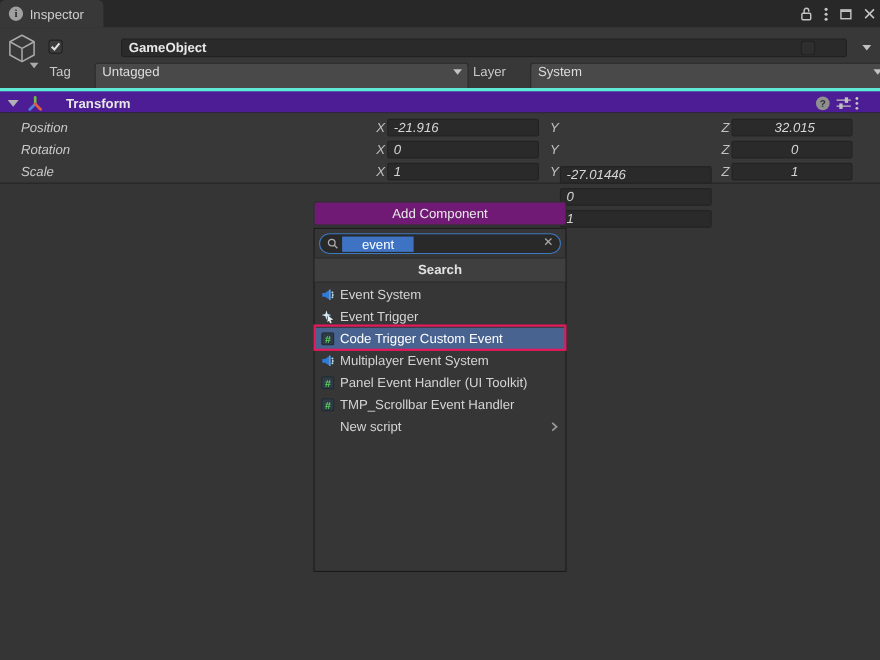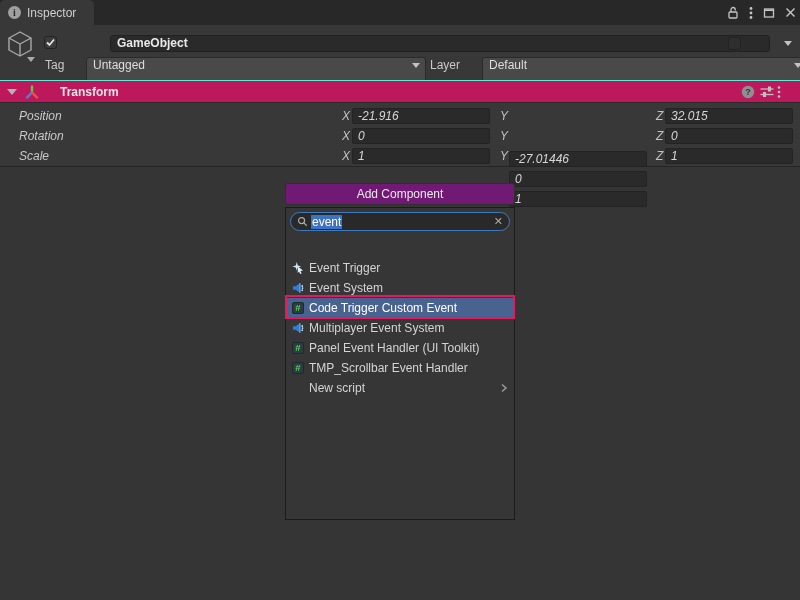--- a/index.html
+++ b/index.html
@@ -51,57 +51,57 @@
     position:absolute; top:32px; height:32px; background:#494949;
     border:1px solid #2A2A2A; border-radius:3px; color:#DDDDDD;
     line-height:15px; padding-left:6px;margin-left:16px;
   }
   .dd-tag   { left:70px;  width:340px; }
   .dd-layer { left:466px; width:326px; }
   .dropdown .dd-caret { position:absolute; right:5px; top:5px; }
   
   .tr-header {
     position:absolute; left:0; top:80px; width:800px; height:23px;
-    background:#be185d; border-top:1px solid #5eead4; border-bottom:1px solid #2A2A2A;
+    background:#4c1d95; border-top:3px solid #5eead4; border-bottom:1px solid #2A2A2A;
   }
   .foldout { position:absolute; left:7px; top:8px; width:0; height:0;
     border-left:5px solid transparent; border-right:5px solid transparent; border-top:6px solid #B2B2B2; }
   .tr-icon { position:absolute; left:24px; top:3px; }
   .tr-title { position:absolute; left:60px; top:0; line-height:22px; font-weight:bold; color:#E6E6E6; }
   .hdr-btn { position:absolute; top:4px; }
   .help-btn { left:741px; }
   .preset-btn { left:760px; top:5px; }
   .kebab-btn { left:777px; color:#C4C4C4; font-size:13px; line-height:14px; letter-spacing:0; top:4px; }
   .tr-body { position:absolute; left:0; top:103px; width:800px; height:64px; background:#383838; border-bottom:1px solid #242424; }
   .t-row { position:absolute; left:0; width:800px; height:20px;font-style:italic; }
   .t-label { position:absolute; left:19px; line-height:20px; color:#C9C9C9; }
   .ax { position:absolute; line-height:20px; color:#C2C2C2; }
   .ax-x { left:342px; } .ax-y { left:500px; } .ax-z { left:656px; }
   .axis-field {
     position:absolute; top:2px; height:16px; background:#2A2A2A;
     border:1px solid #232323; border-radius:2px; color:#D6D6D6;
     line-height:14px; padding-left:5px;
   }
-  .f-x { left:352px; width:138px; } .f-y { left:509px; width:138px;margin-top:43px; } .f-z { left:665px; width:128px; }
+  .f-x { left:352px; width:138px; } .f-y { left:509px; width:138px;margin-top:43px; } .f-z { left:665px; width:110px;text-align:center; }
   
   .add-btn {
     position:absolute; left:285px; top:183px; width:230px; height:22px;
     background:#701a75; border:1px solid #2F2F2F; border-radius:3px;
     color:#E9E9E9; text-align:center; line-height:20px;
   }
   .popup {
     position:absolute; left:285px; top:207px; width:230px; height:313px;
     background:#363636; border:1px solid #1B1B1B;
   }
   .search-input {
     position:absolute; left:4px; top:4px; width:220px; height:19px;
     background:#292929; border:1px solid #3E7ABF; border-radius:10px;
     display:flex; align-items:center; padding:0 6px; gap:3px;
   }
-  .search-text { background:#3D73C2; color:#FFFFFF; line-height:14px; padding:0 1px; }
+  .search-text { background:#3D73C2; color:#FFFFFF; line-height:14px; padding:0 18px; }
   .search-clear { margin-left:auto; color:#A9A9A9; font-size:11px; line-height:11px; }
   .popup-header {
     position:absolute; left:0; top:26px; width:228px; height:23px;
     background:#3F3F3F; border-top:1px solid #2A2A2A; border-bottom:1px solid #2A2A2A;
     text-align:center; line-height:21px; font-weight:bold; color:#E2E2E2;
   }
   .item-list { position:absolute; left:0; top:50px; width:228px; }
   .item { height:20px; display:flex; align-items:center; gap:5px; padding-left:6px; color:#D4D4D4; }
   .item.selected { background:#496390; color:#FFFFFF; }
   .icon-spacer { width:12px; height:12px; flex:none; }
@@ -173,21 +173,21 @@
   <span class="dd-caret static-caret"></span>
 
   <span class="row-label tag-label">Tag</span>
   <div class="dropdown dd-tag">
     <span>Untagged</span>
     <span class="dd-caret"></span>
   </div>
 
   <span class="row-label layer-label">Layer</span>
   <div class="dropdown dd-layer">
-    <span>Default</span>
+    <span>System</span>
     <span class="dd-caret"></span>
   </div>
 </div>
 
 <div class="tr-header">
   <span class="foldout"></span>
   <span class="tr-icon">
     <svg width="16" height="16" viewBox="0 0 16 16">
       <g stroke-linecap="round" stroke-width="2.4" fill="none">
         <line x1="8" y1="8.5" x2="8" y2="2.5" stroke="#72BE44"></line>
@@ -260,38 +260,39 @@
 <div class="popup">
   <div class="search-input">
     <svg width="11" height="11" viewBox="0 0 12 12">
       <circle cx="5" cy="5" r="3.3" fill="none" stroke="#ABABAB" stroke-width="1.3"></circle>
       <line x1="7.6" y1="7.6" x2="10.6" y2="10.6" stroke="#ABABAB" stroke-width="1.3"></line>
     </svg>
     <span class="search-text">event</span>
     <span class="search-clear">✕</span>
   </div>
 
+  <div class="popup-header">Search</div>
 
   <div class="item-list">
-    <div class="item">
-      <svg width="12" height="12" viewBox="0 0 12 12">
-        <path d="M4.8 0 L5.8 3.4 L9.2 4.4 L5.8 5.4 L4.8 8.8 L3.8 5.4 L0.4 4.4 L3.8 3.4 Z" fill="#CDE9F5"></path>
-        <path d="M6.2 4.8 L11 8.6 L8.5 9 L9.6 11.6 L8.2 12 L7.1 9.5 L5.6 11 Z" fill="#E8F4FA"></path>
-      </svg>
-      <span>Event Trigger</span>
-    </div>
     <div class="item">
       <svg width="12" height="12" viewBox="0 0 12 12">
         <path d="M1 4.3 h2.4 L8 1.2 v9.6 L3.4 7.7 H1 Z" fill="#2F7BD9"></path>
         <path d="M8 1.2 v9.6" stroke="#6FB4EC" stroke-width="1"></path>
         <circle cx="10.2" cy="4" r="0.9" fill="#BFE2F7"></circle>
         <circle cx="10.5" cy="6.1" r="0.9" fill="#BFE2F7"></circle>
         <circle cx="10.2" cy="8.2" r="0.9" fill="#BFE2F7"></circle>
       </svg>
       <span>Event System</span>
+    </div>
+    <div class="item">
+      <svg width="12" height="12" viewBox="0 0 12 12">
+        <path d="M4.8 0 L5.8 3.4 L9.2 4.4 L5.8 5.4 L4.8 8.8 L3.8 5.4 L0.4 4.4 L3.8 3.4 Z" fill="#CDE9F5"></path>
+        <path d="M6.2 4.8 L11 8.6 L8.5 9 L9.6 11.6 L8.2 12 L7.1 9.5 L5.6 11 Z" fill="#E8F4FA"></path>
+      </svg>
+      <span>Event Trigger</span>
     </div>
     <div class="item selected">
       <svg width="12" height="12" viewBox="0 0 12 12">
         <rect x="0.5" y="0.5" width="11" height="11" rx="1.5" fill="#2E3B45" stroke="#1E2930"></rect>
         <text x="6" y="9.4" text-anchor="middle" font-size="9.5" font-weight="bold" fill="#5ED05E" font-family="Liberation Sans, sans-serif">#</text>
       </svg>
       <span>Code Trigger Custom Event</span>
     </div>
     <div class="item">
       <svg width="12" height="12" viewBox="0 0 12 12">

